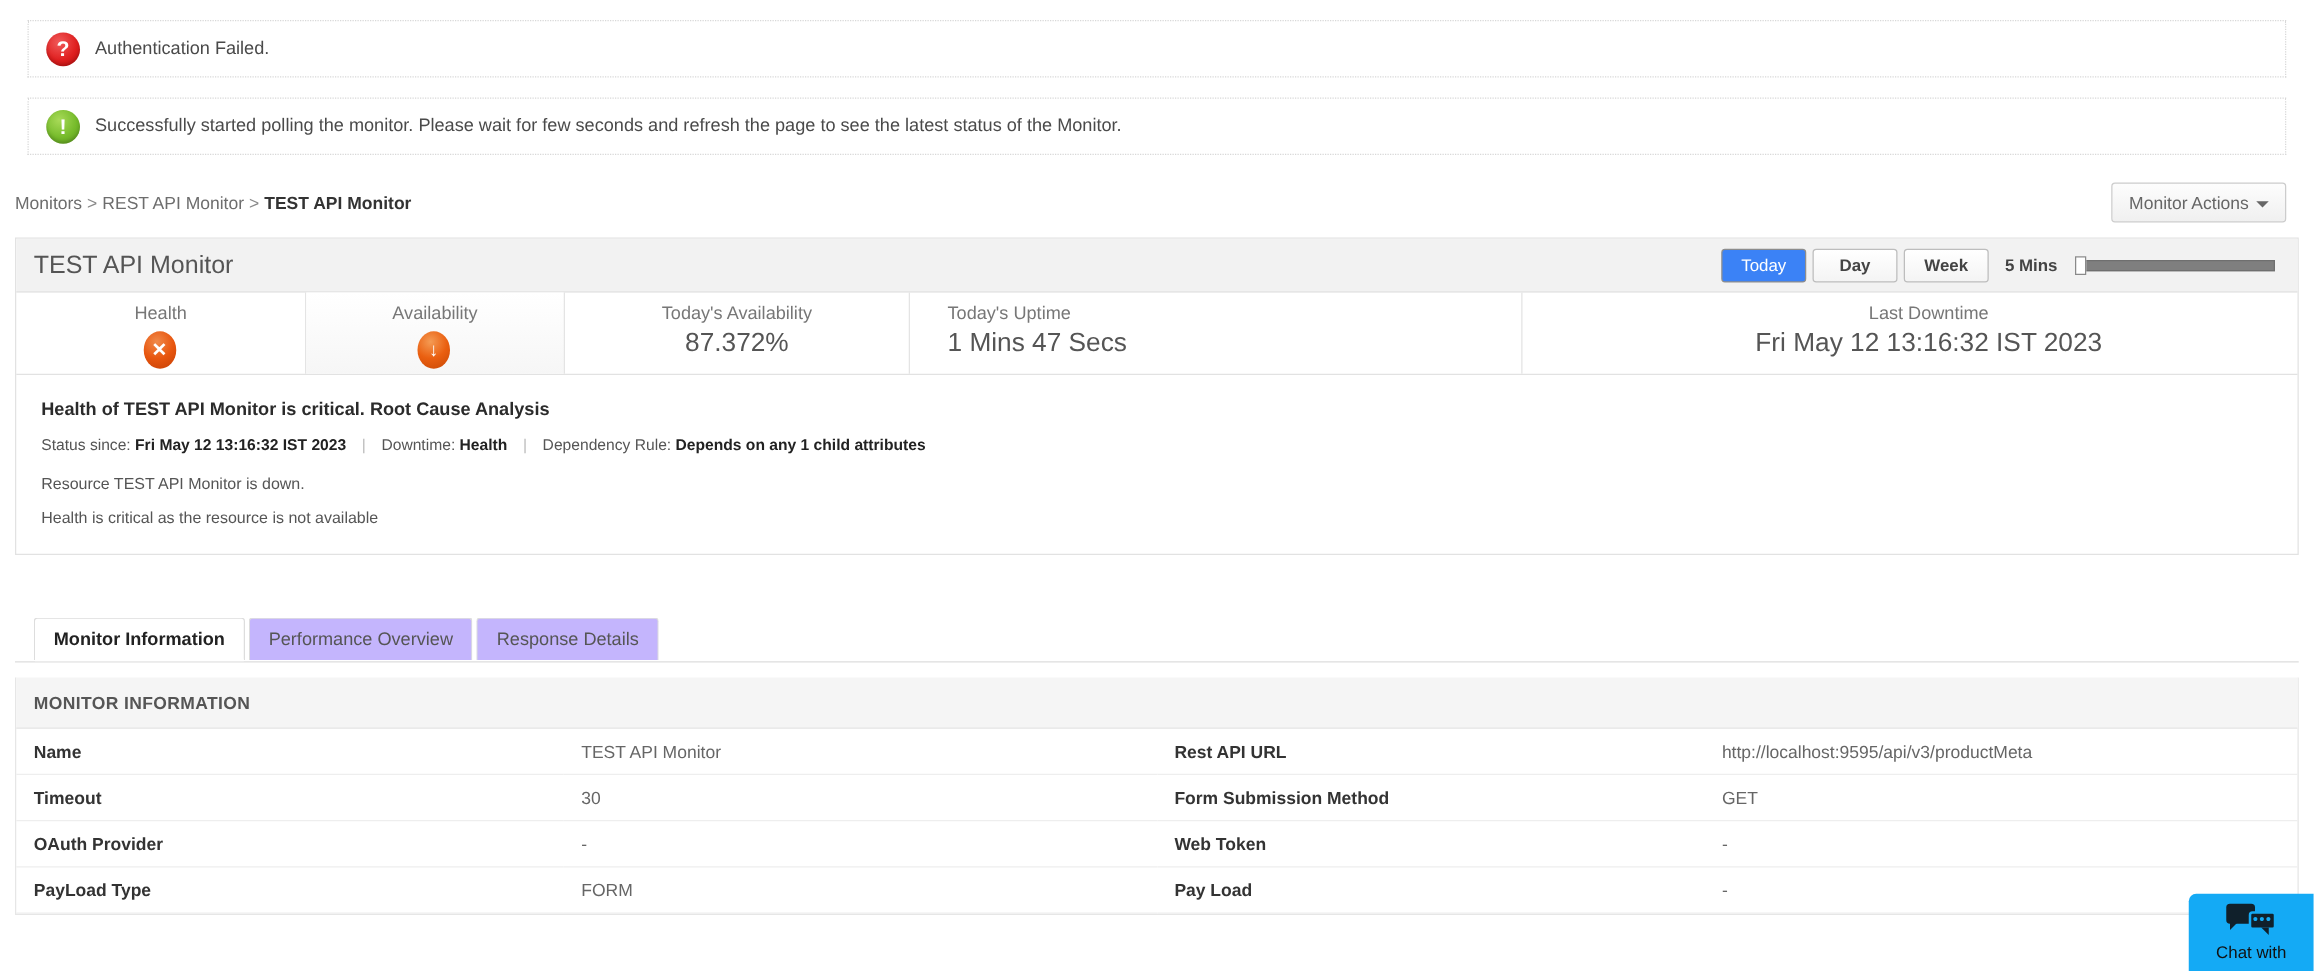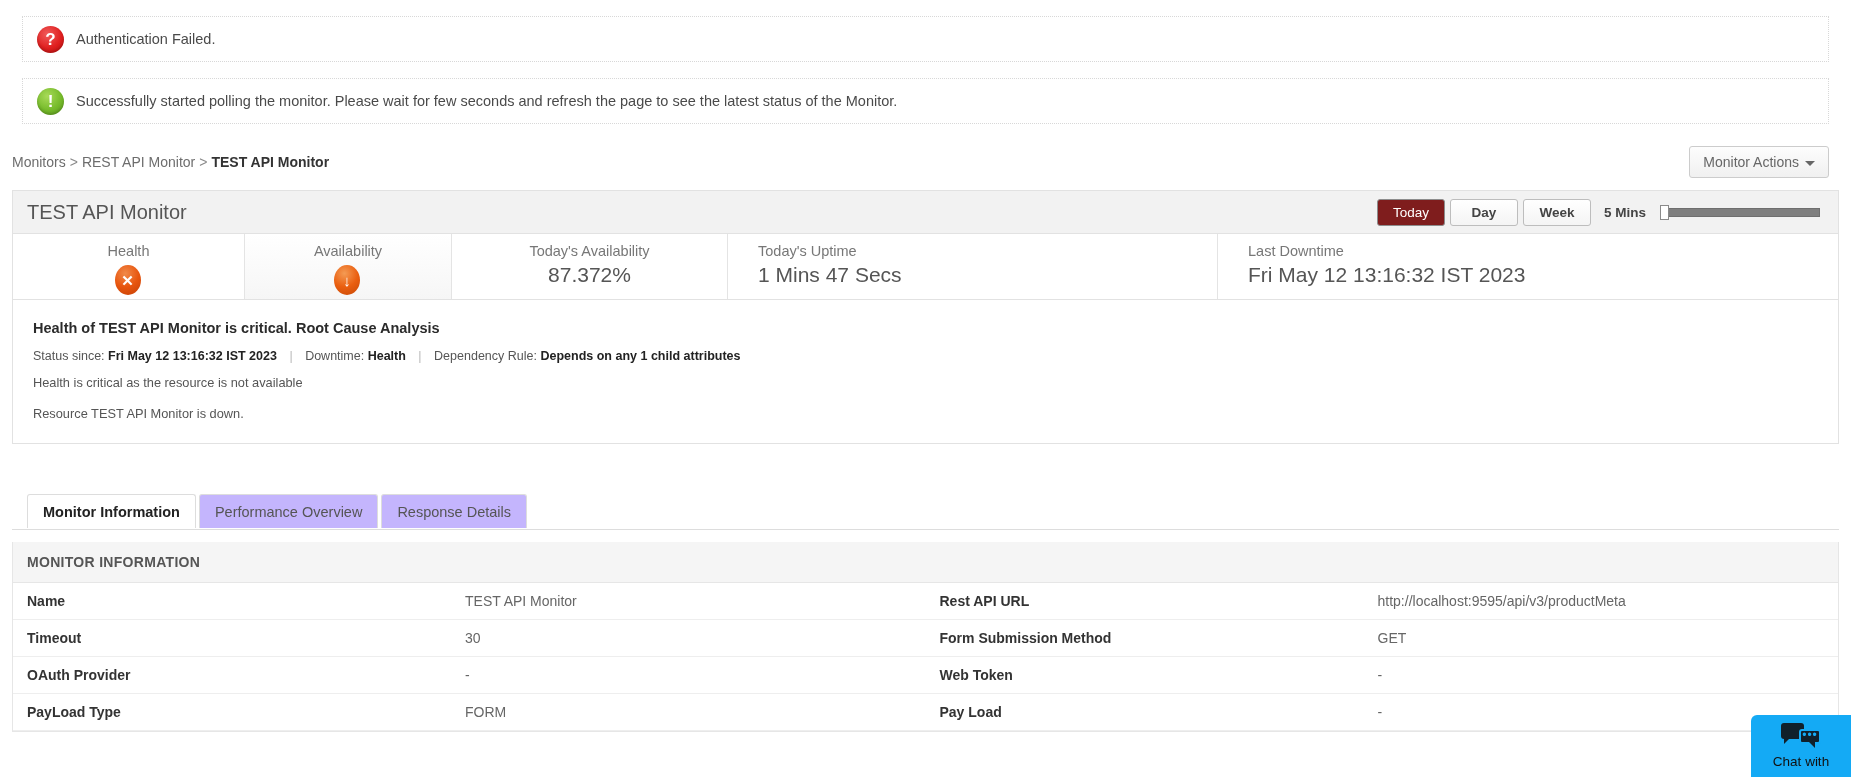--- a/index.html
+++ b/index.html
@@ -95,21 +95,21 @@
     color: #444;
     padding: 5px 0;
     width: 68px;
     text-align: center;
     border-radius: 3px;
     margin-right: 5px;
     cursor: pointer;
     font-weight: bold;
   }
   .tbtn.active {
-    background: #7f1d1d;
+    background: #3b82f6;
     border-color: #8d8d8d;
     color: #fff;
     font-weight: normal;
   }
   .mins-label { font-size: 13.5px; color: #444; font-weight: bold; margin: 0 14px 0 8px; }
   .slider { position: relative; width: 160px; height: 14px; display:flex; align-items:center; }
   .slider-track {
     position: absolute; left: 0; top: 3px;
     width: 160px; height: 9px;
     background: #7f7f7f;
@@ -122,21 +122,21 @@
     border: 1px solid #8a8a8a;
   }
 
   
   .stats { display: flex; border-bottom: 1px solid #e2e2e2; height: 66px; }
   .stat {
     border-right: 1px solid #e4e4e4;
     padding: 9px 0 0 0;
     display: flex; flex-direction: column;
   }
-  .stat:last-child { border-right: none; }
+  .stat:last-child { border-right: none; align-items: center; }
   .stat.centered { align-items: center; }
   .stat.lefty { padding-left: 30px; }
   .stat.shaded { background: linear-gradient(to bottom,#ffffff 0%, #f6f6f6 100%); }
   .stat-label { font-size: 14.5px; color: #777; }
   .stat-value { font-size: 21px; color: #555; margin-top: 4px; font-weight: normal; }
   .stat-icon { width: 28px; height: 30px; margin-top: 6px; }
   .s-health { width: 26px; height: 30px; border-radius: 50% / 50%;
     background: radial-gradient(circle at 40% 28%, #f08a4a 0%, #e8560f 50%, #c43f05 100%);
     display:flex; align-items:center; justify-content:center;
     color:#fff; font-size:15px; font-weight:bold; line-height:1; }
@@ -310,22 +310,22 @@
       <div class="rca-meta">
         <span>Status since:</span>
         <b>Fri May 12 13:16:32 IST 2023</b>
         <span class="bar">|</span>
         <span>Downtime:</span>
         <b>Health</b>
         <span class="bar">|</span>
         <span>Dependency Rule:</span>
         <b>Depends on any 1 child attributes</b>
       </div>
+      <div class="rca-line">Resource TEST API Monitor is down.</div>
       <div class="rca-line second">Health is critical as the resource is not available</div>
-      <div class="rca-line">Resource TEST API Monitor is down.</div>
     </div>
   </div>
 
   <div class="tabs-wrap">
     <div class="tabs">
       <div class="tab active">Monitor Information</div>
       <div class="tab">Performance Overview</div>
       <div class="tab">Response Details</div>
     </div>
     <div class="tab-underline"></div>

